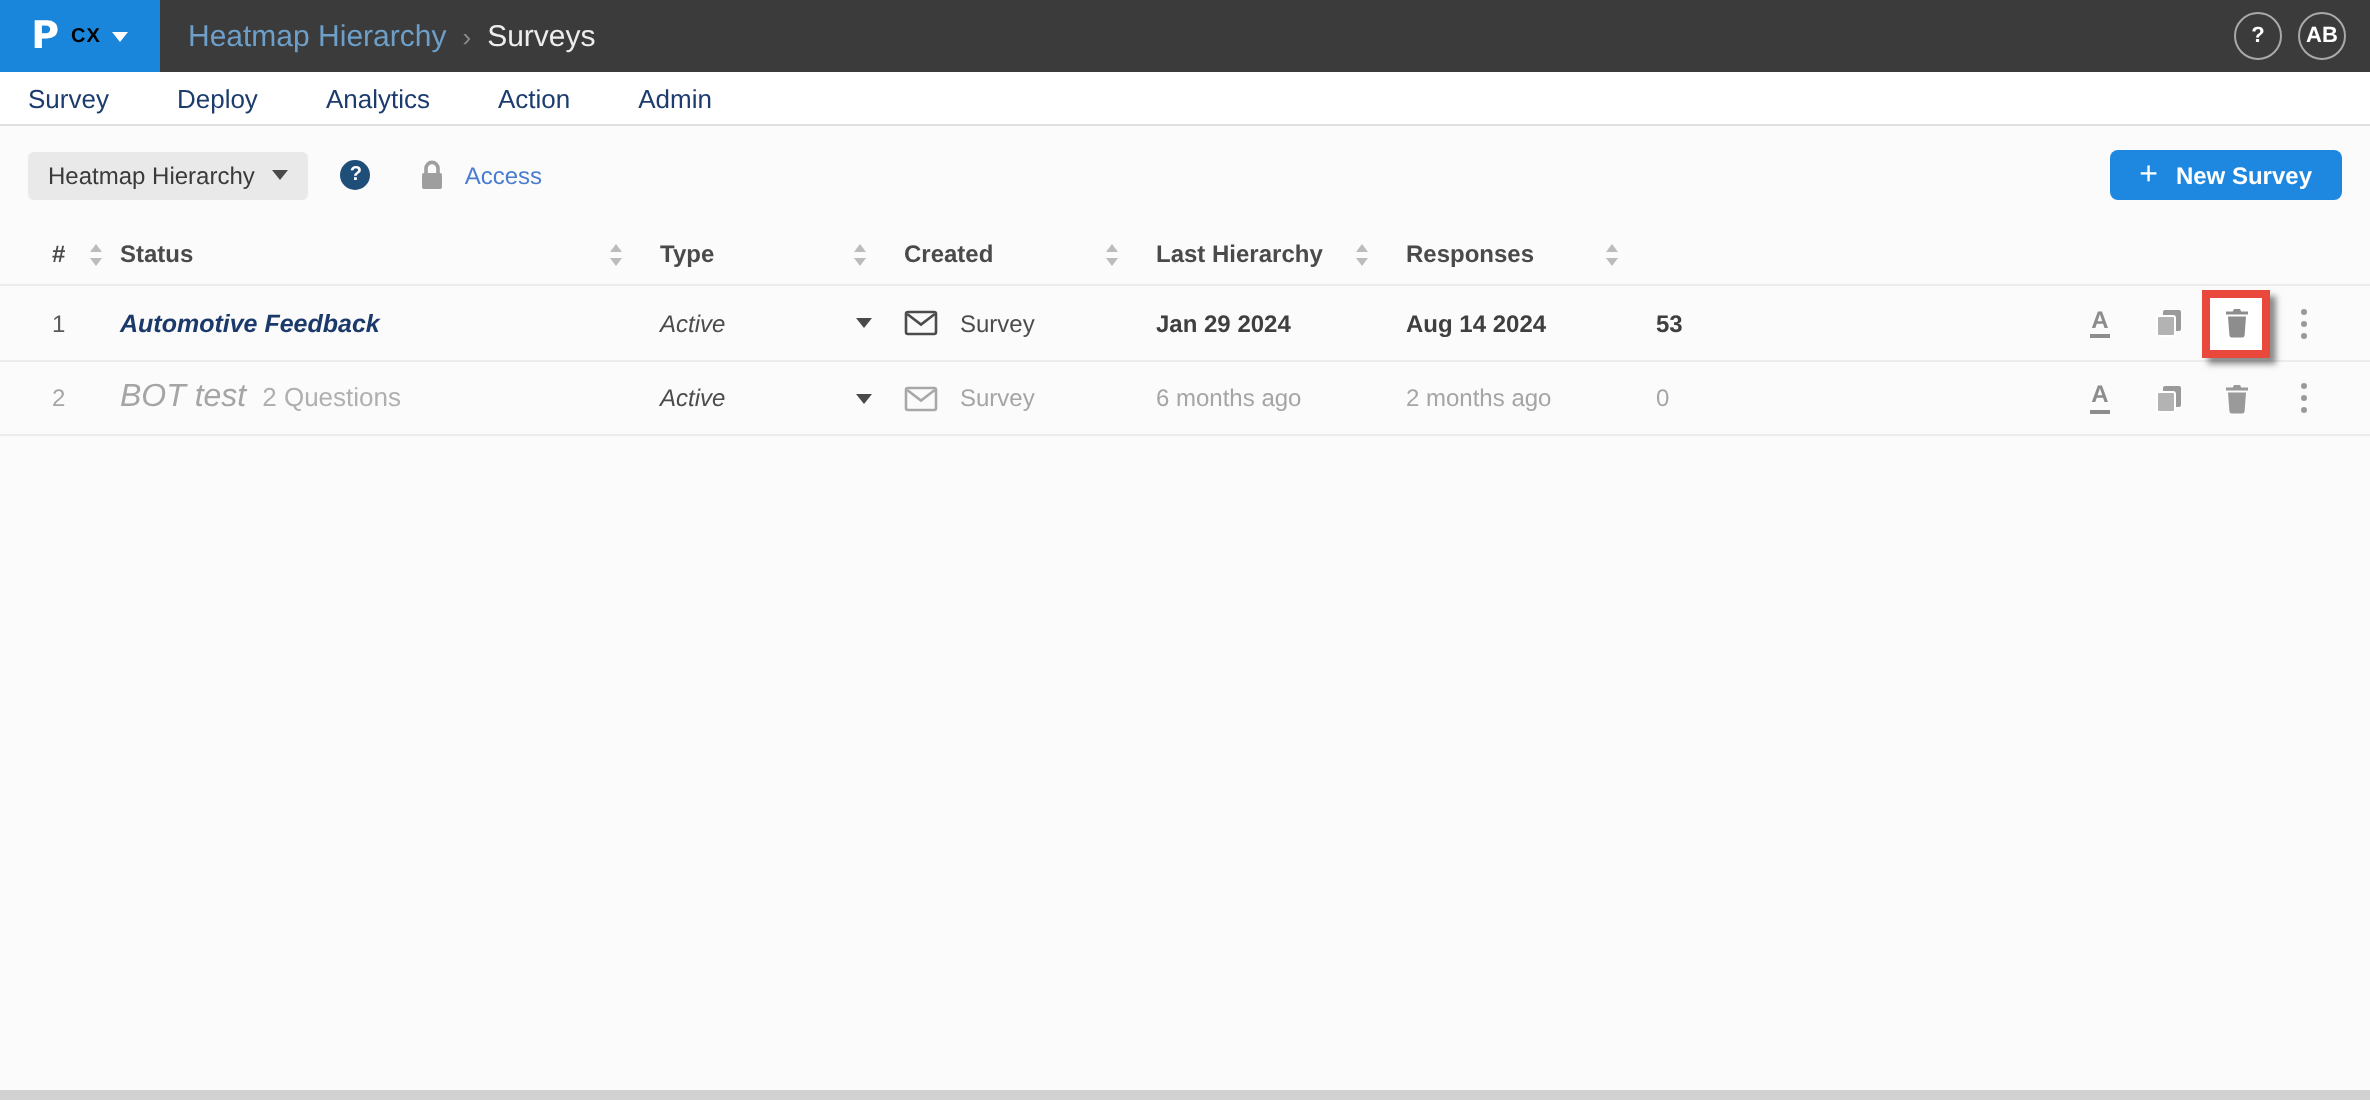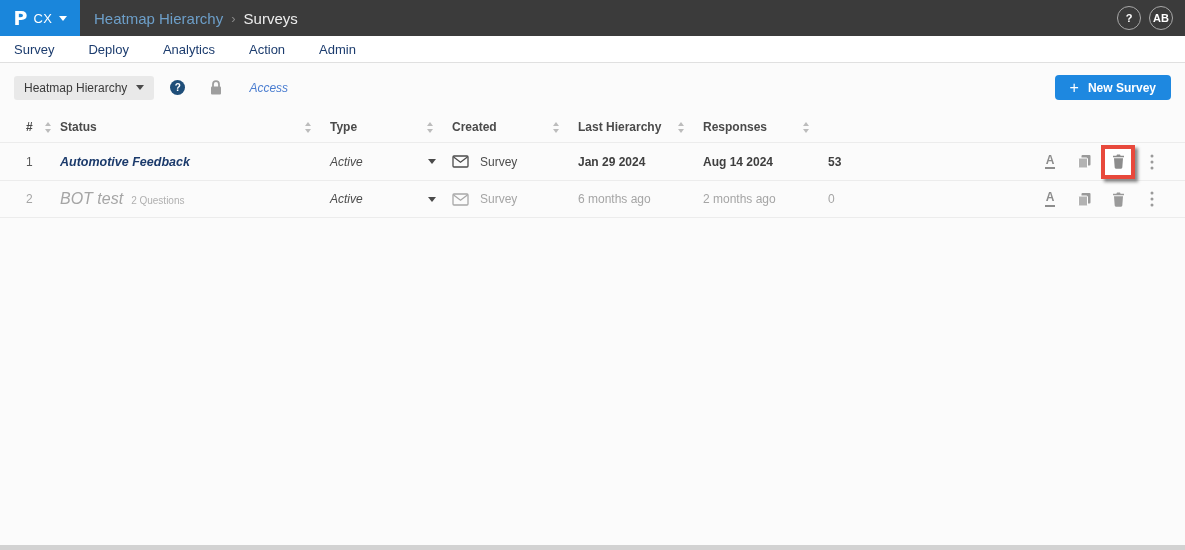--- a/index.html
+++ b/index.html
@@ -11,21 +11,21 @@
     color:#3f3f3f;
   }
 
   
   .topbar { height:36px; background:#3b3b3b; display:flex; align-items:center; }
   .logo-box {
     width:80px; height:36px; background:#1a86db; display:flex;
     align-items:center; justify-content:center; gap:6px; cursor:pointer;
   }
   .logo-mark { color:#fff; font-weight:700; font-size:19px; line-height:1; font-family:"DejaVu Sans", sans-serif; }
-  .logo-product { color:#ffffff; font-size:13px; letter-spacing:.5px; }
+  .logo-product { color:#000000; font-size:10px; letter-spacing:.5px;font-weight:bold; }
   .caret-w { width:0; height:0; border-left:4px solid transparent; border-right:4px solid transparent; border-top:5px solid #fff; }
   .breadcrumb { margin-left:14px; font-size:15px; display:flex; align-items:center; gap:8px; }
   .bc-parent { color:#6d9fc9; cursor:pointer; }
   .bc-sep { color:#8a8a8a; font-size:13px; }
   .bc-current { color:#ededed; }
   .topbar-right { margin-left:auto; margin-right:12px; display:flex; gap:8px; }
   .tb-circle {
     width:24px; height:24px; border-radius:50%; border:1.5px solid #a9a9a9;
     color:#fff; font-size:11px; font-weight:700; display:flex;
     align-items:center; justify-content:center; cursor:pointer;
@@ -40,21 +40,21 @@
   .hier-dd {
     background:#e9e9e9; border-radius:3px; height:24px; padding:0 10px;
     display:flex; align-items:center; gap:9px; font-size:12px; color:#3a3a3a; cursor:pointer;
   }
   .caret-d { width:0; height:0; border-left:4px solid transparent; border-right:4px solid transparent; border-top:5px solid #4a4a4a; }
   .help-badge {
     margin-left:16px; width:15px; height:15px; border-radius:50%; background:#1f4e79;
     color:#fff; font-size:10px; font-weight:700; display:flex; align-items:center; justify-content:center; cursor:pointer;
   }
   .lock-wrap { margin-left:24px; display:flex; align-items:center; cursor:pointer; }
-  .access-link { margin-left:26px; font-size:12px; color:#4a7dd0; cursor:pointer;font-style:italic; }
+  .access-link { margin-left:9px; font-size:12px; color:#4a7dd0; cursor:pointer; }
   .new-survey-btn {
     margin-left:auto; background:#1e88e0; border:none; color:#fff; height:25px;
     padding:0 15px; border-radius:4px; font-size:12px; font-weight:700;
     display:flex; align-items:center; gap:9px; cursor:pointer; font-family:"Liberation Sans", sans-serif;
   }
   .plus { font-size:16px; font-weight:400; line-height:1; }
 
   
   .table { margin-top:2px; }
   .t-row {
@@ -68,21 +68,21 @@
   .sort { width:7px; height:11px; position:relative; display:inline-block; cursor:pointer; flex:none; }
   .sort::before { content:""; position:absolute; top:0; left:0;
     border-left:3.5px solid transparent; border-right:3.5px solid transparent; border-bottom:4px solid #bcbcbc; }
   .sort::after { content:""; position:absolute; top:7px; left:0;
     border-left:3.5px solid transparent; border-right:3.5px solid transparent; border-top:4px solid #bcbcbc; }
 
   .t-body-row { height:38px; border-top:1px solid #ececec; font-size:12px; }
   .t-body-row.last { border-bottom:1px solid #ececec; }
   .cell-index { color:#5a5a5a; }
   .name-link { color:#1b3a6b; font-weight:700; font-size:12.5px; cursor:pointer;font-style:italic; }
-  .q-count { font-size:10px; color:#b0b0b0; margin-left:8px; font-weight:400; }
+  .q-count { font-size:13px; color:#b0b0b0; margin-left:8px; font-weight:400; }
   .status-cell { display:flex; align-items:center; justify-content:space-between; padding-right:16px; cursor:pointer;font-style:italic; }
   .status-label { color:#4c4c4c; }
   .type-cell { display:flex; align-items:center; gap:11px; }
   .type-label { color:#4c4c4c; }
   .val { color:#3f3f3f; font-weight:600; }
   .muted .cell-index, .muted .name-link, .muted .val, .muted .type-label { color:#a5a5a5; font-weight:400; }
   .muted .name-link { font-size:16px; }
   .envelope { color:#4c4c4c; }
   .muted .envelope { color:#a8a8a8; }
 

